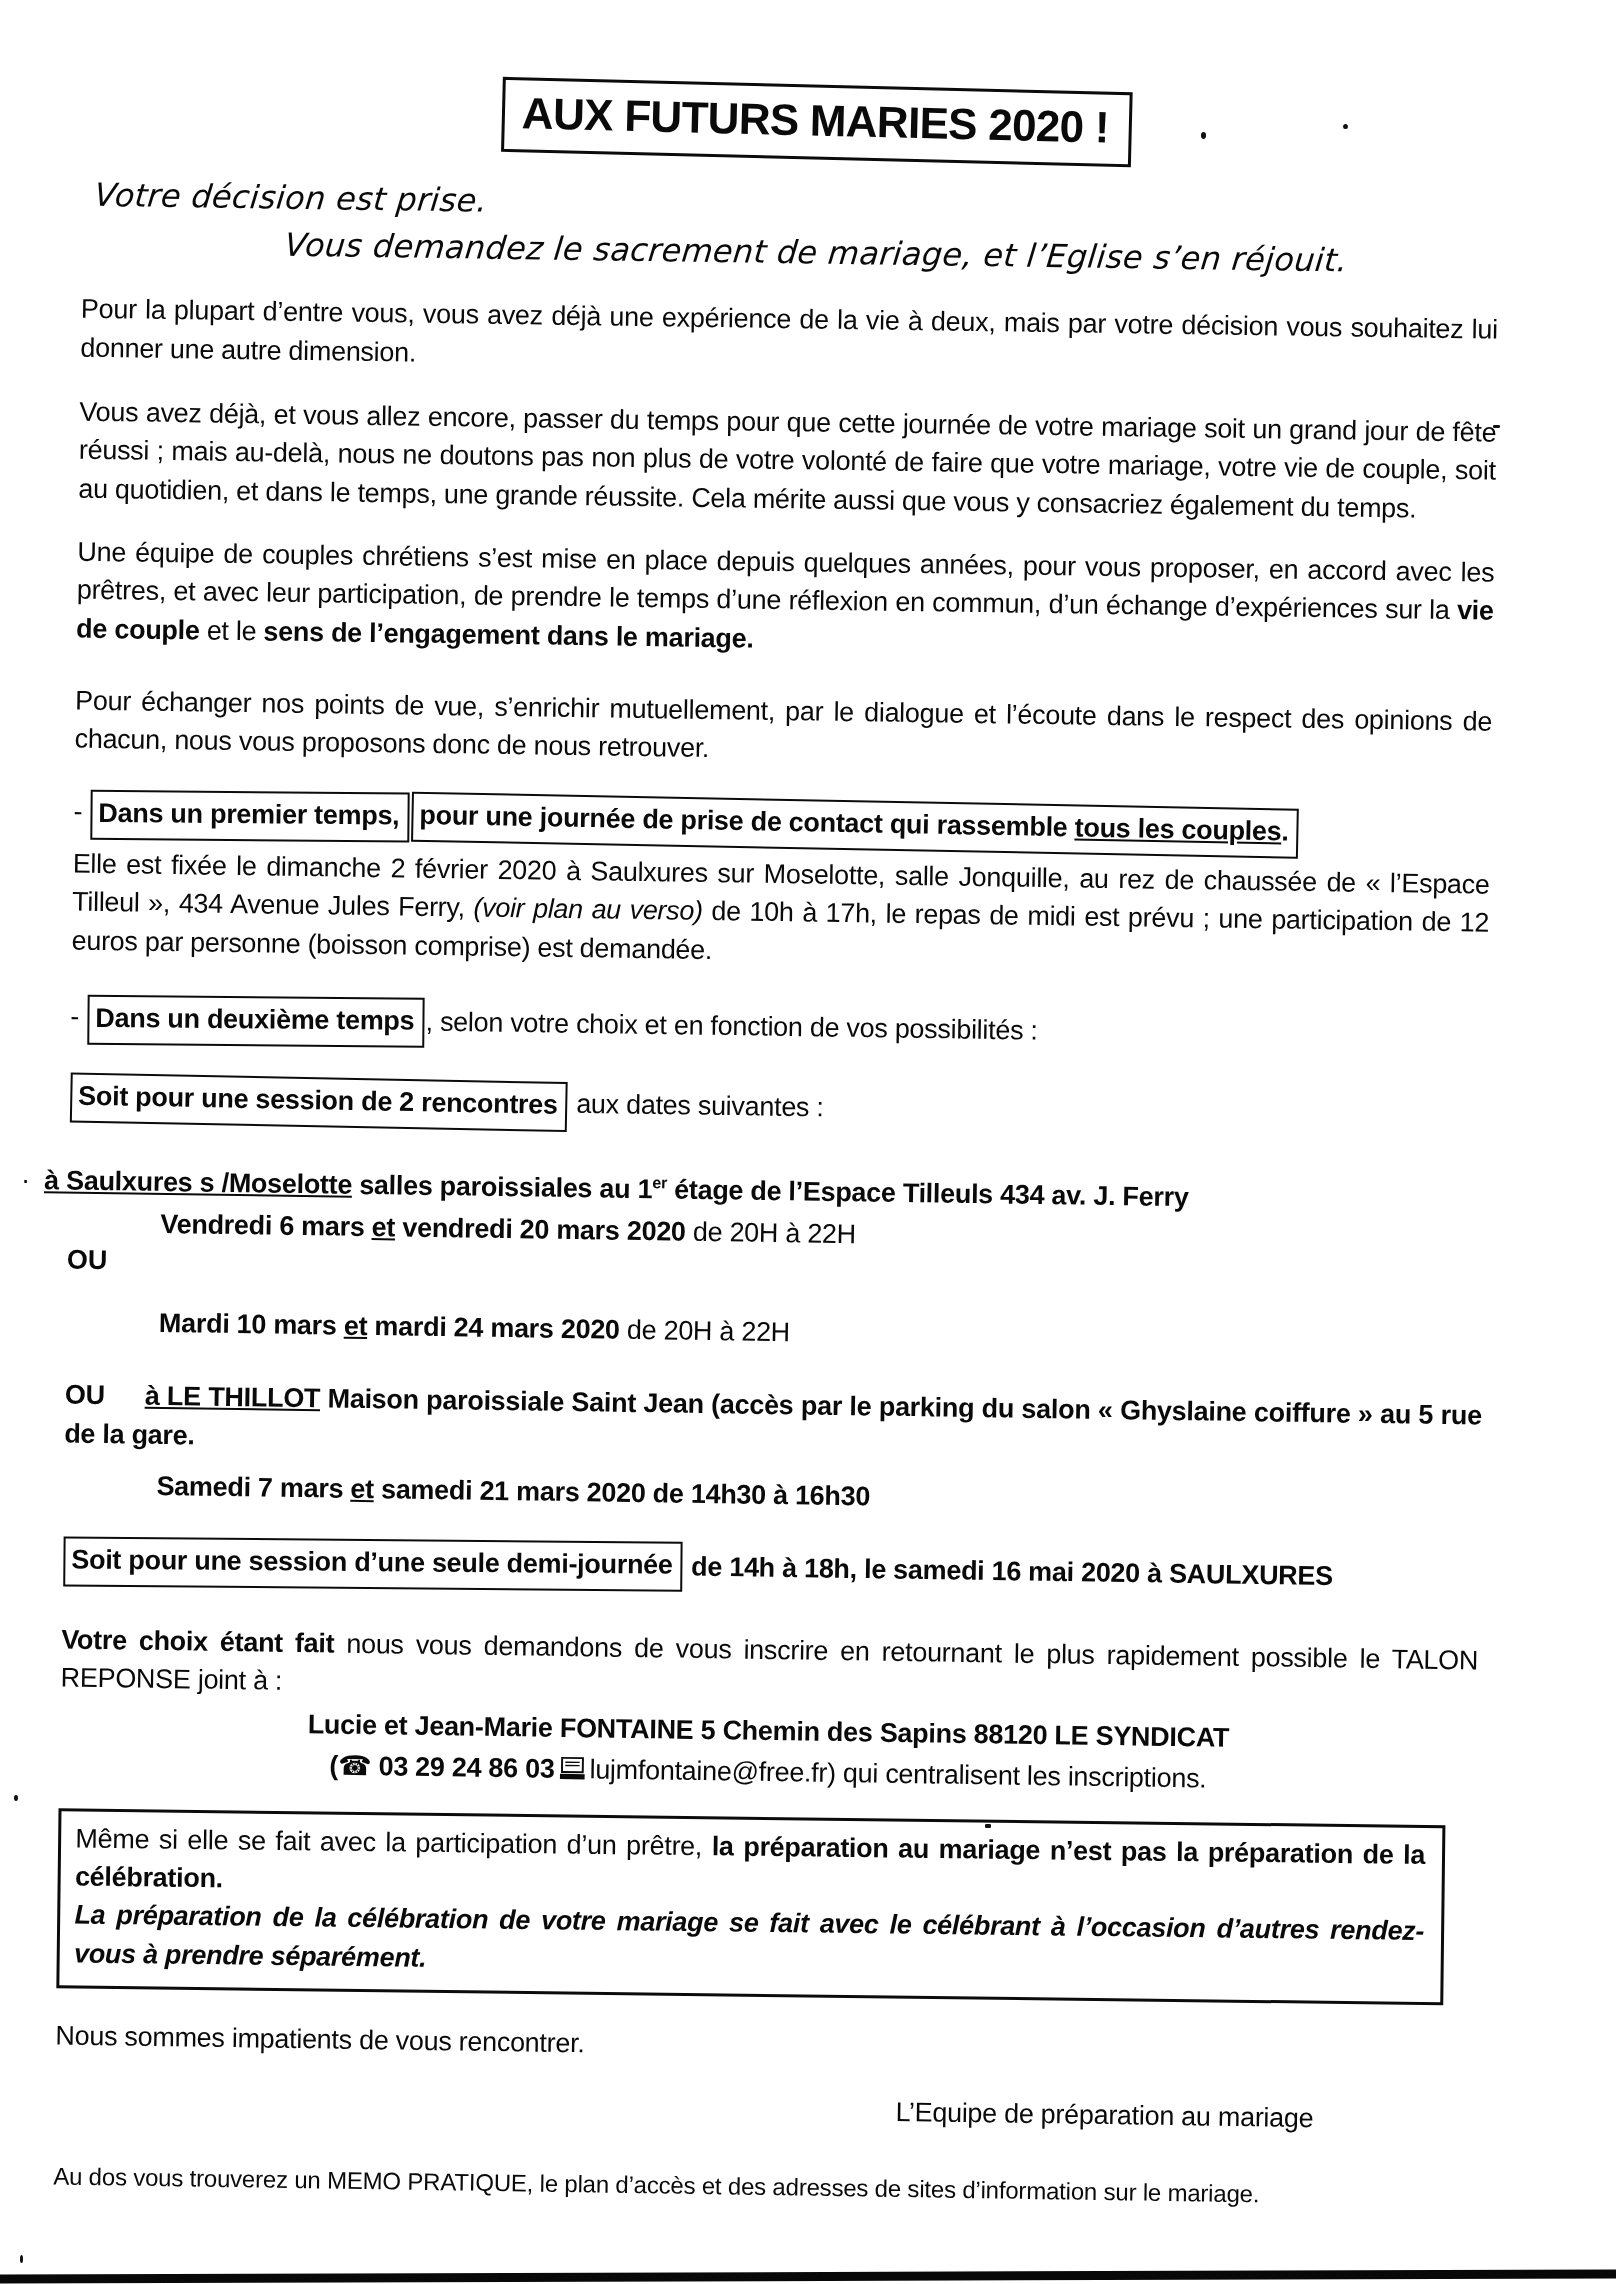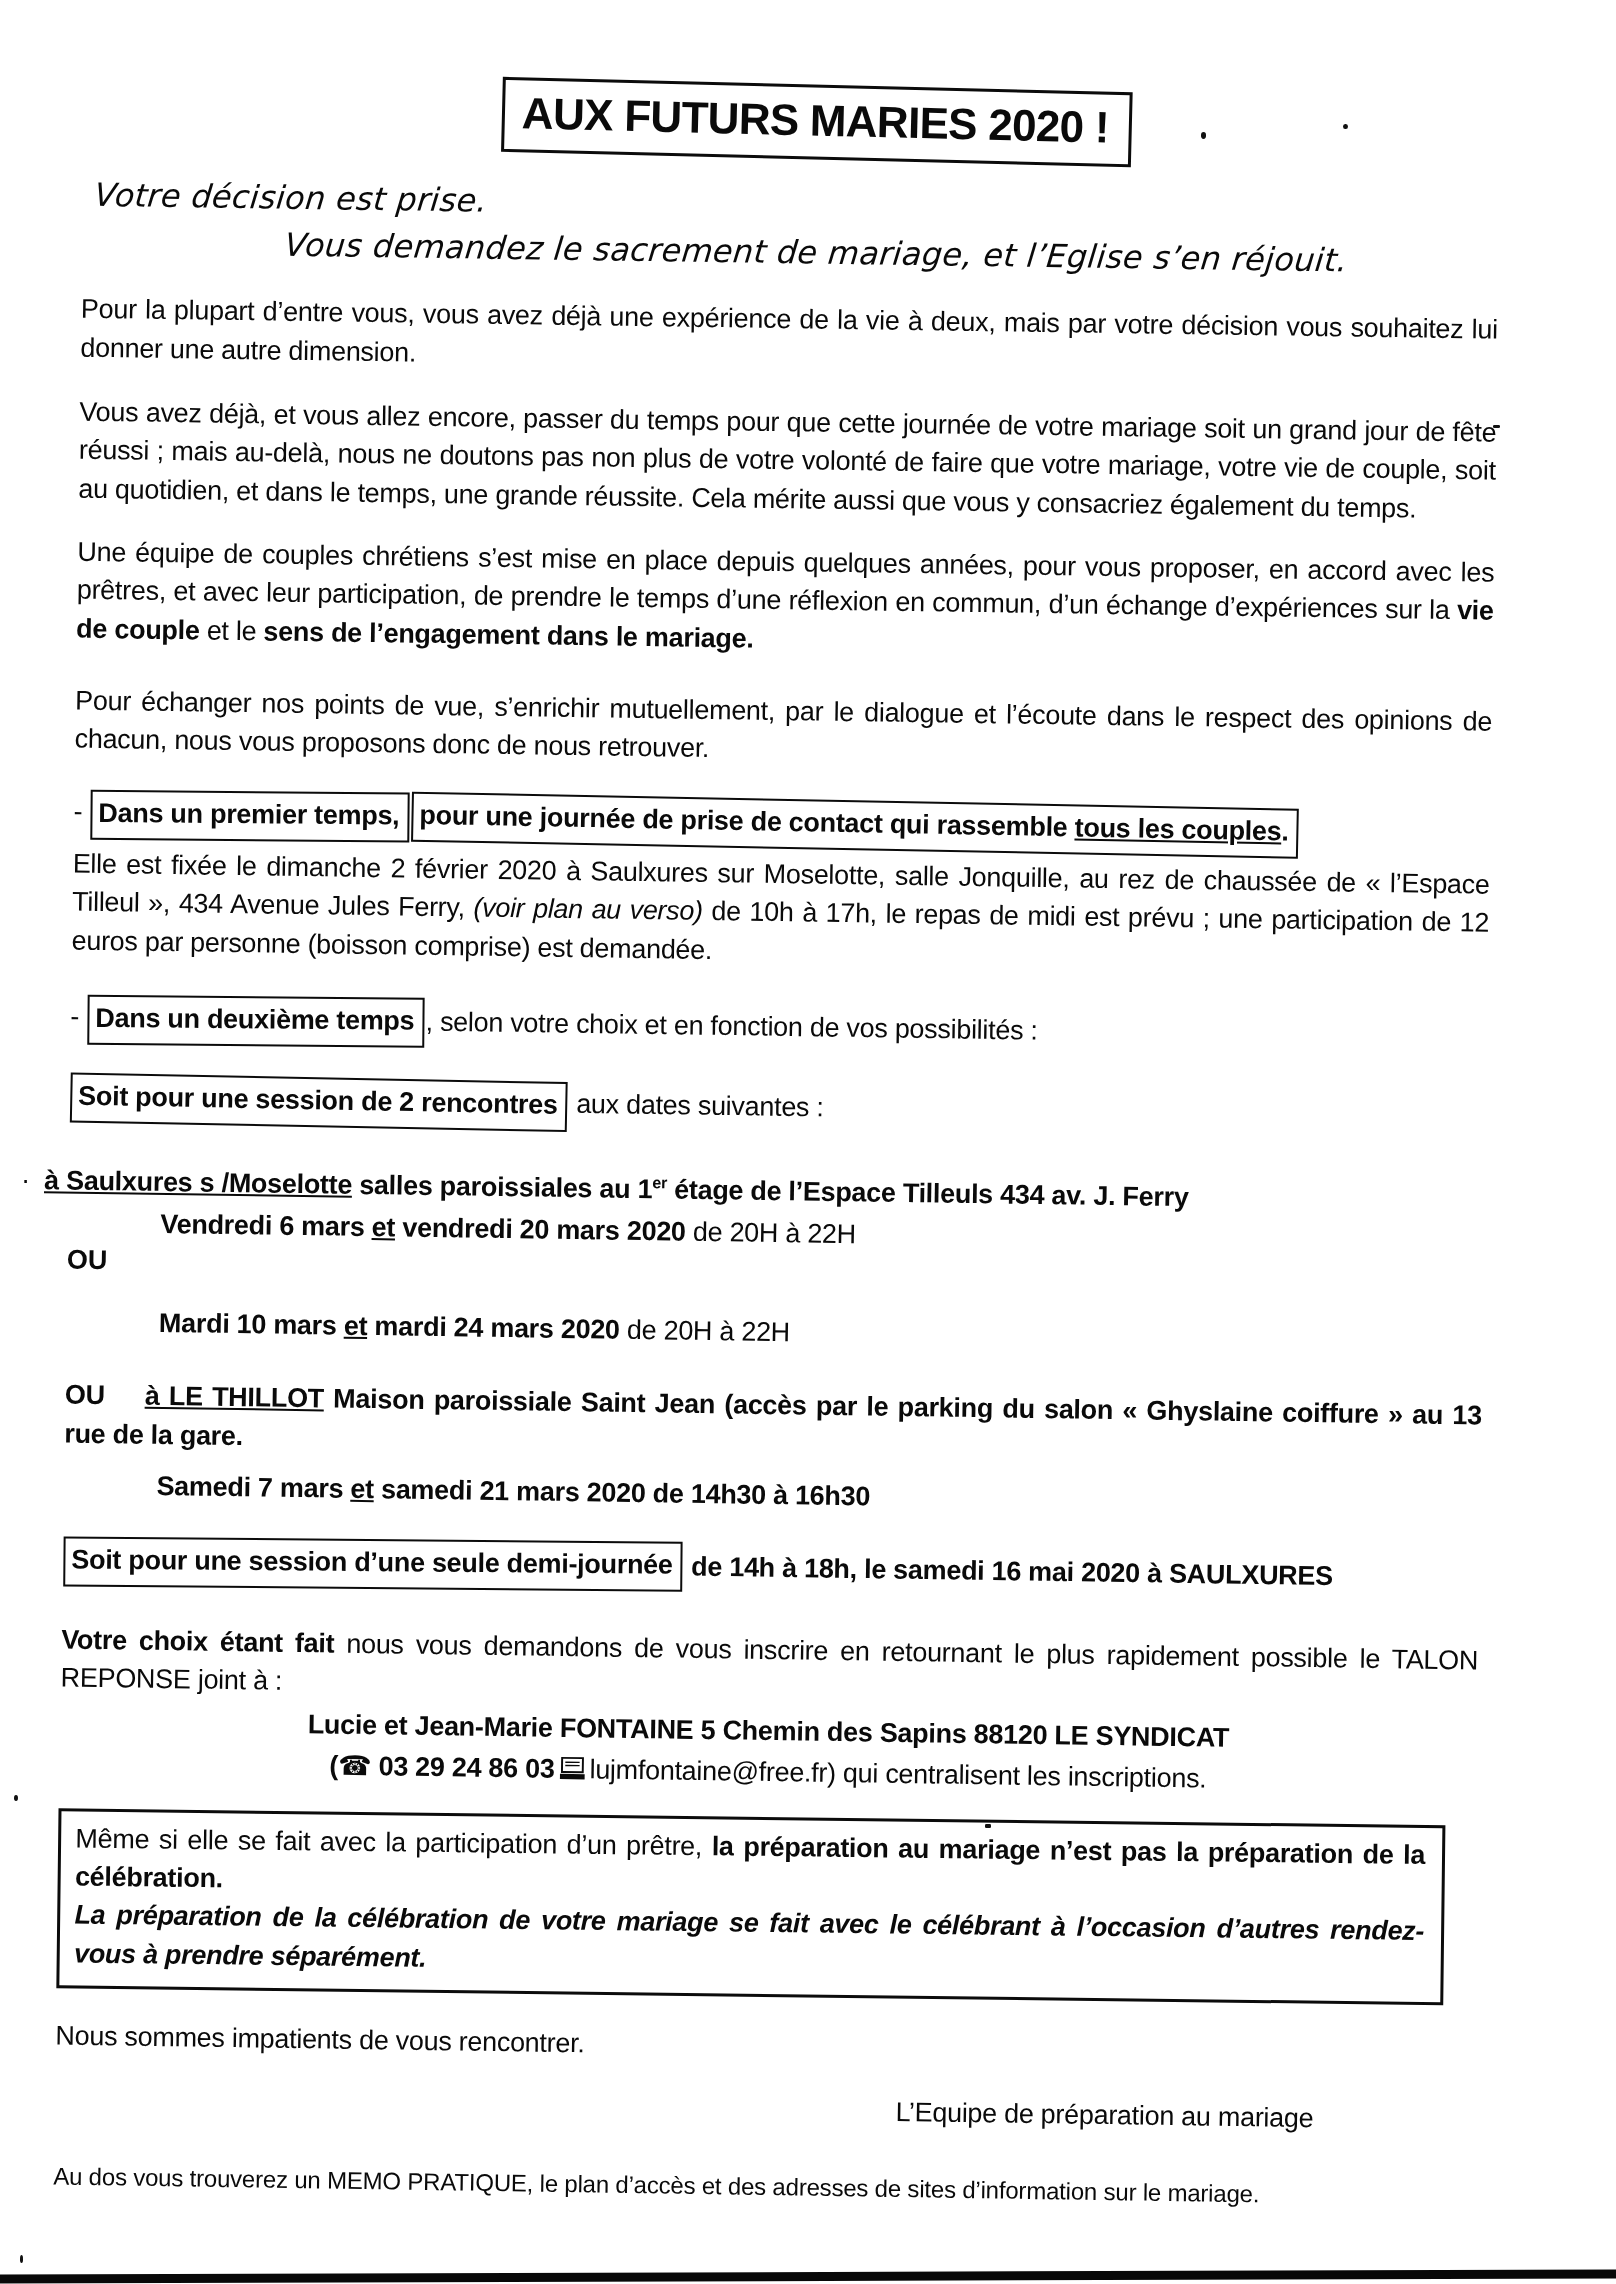--- a/index.html
+++ b/index.html
@@ -159,21 +159,21 @@
     </p>
 
     <p class="body-text place-line"><span>·</span>&nbsp; <span class="b u">à Saulxures s /Moselotte</span><span class="b"> salles paroissiales au 1</span><sup class="b">er</sup><span class="b"> étage de l’Espace Tilleuls 434 av. J. Ferry</span></p>
 
     <p class="date-line"><span class="b">Vendredi 6 mars </span><span class="b u">et</span><span class="b"> vendredi 20 mars 2020</span><span>  de 20H à 22H</span></p>
 
     <p class="ou-line">OU</p>
 
     <p class="date-line mardi"><span class="b">Mardi 10 mars </span><span class="b u">et</span><span class="b"> mardi 24 mars 2020</span><span> de 20H à 22H</span></p>
 
-    <p class="body-text thillot"><span class="b">OU</span><span class="ou-gap"></span><span class="b u">à LE THILLOT</span><span class="b"> Maison paroissiale Saint Jean (accès par le parking du salon « Ghyslaine coiffure » au 13 rue de la gare.</span></p>
+    <p class="body-text thillot"><span class="b">OU</span><span class="ou-gap"></span><span class="b u">à LE THILLOT</span><span class="b"> Maison paroissiale Saint Jean (accès par le parking du salon « Ghyslaine coiffure » au 5 rue de la gare.</span></p>
 
     <p class="date-line samedi"><span class="b">Samedi 7 mars </span><span class="b u">et</span><span class="b"> samedi 21 mars 2020 de 14h30 à 16h30</span></p>
 
     <p class="head halfday">
       <span class="box b tilt-a"><span>Soit pour une session d’une seule demi-journée</span></span><span class="b"> de 14h à 18h, le samedi 16 mai 2020 à SAULXURES</span>
     </p>
 
     <p class="body-text registration"><span class="b">Votre choix étant fait</span><span> nous vous demandons de vous inscrire en retournant le plus rapidement possible le TALON REPONSE joint à :</span></p>
 
     <p class="center-line b">Lucie et Jean-Marie FONTAINE 5 Chemin des Sapins 88120 LE SYNDICAT</p>

